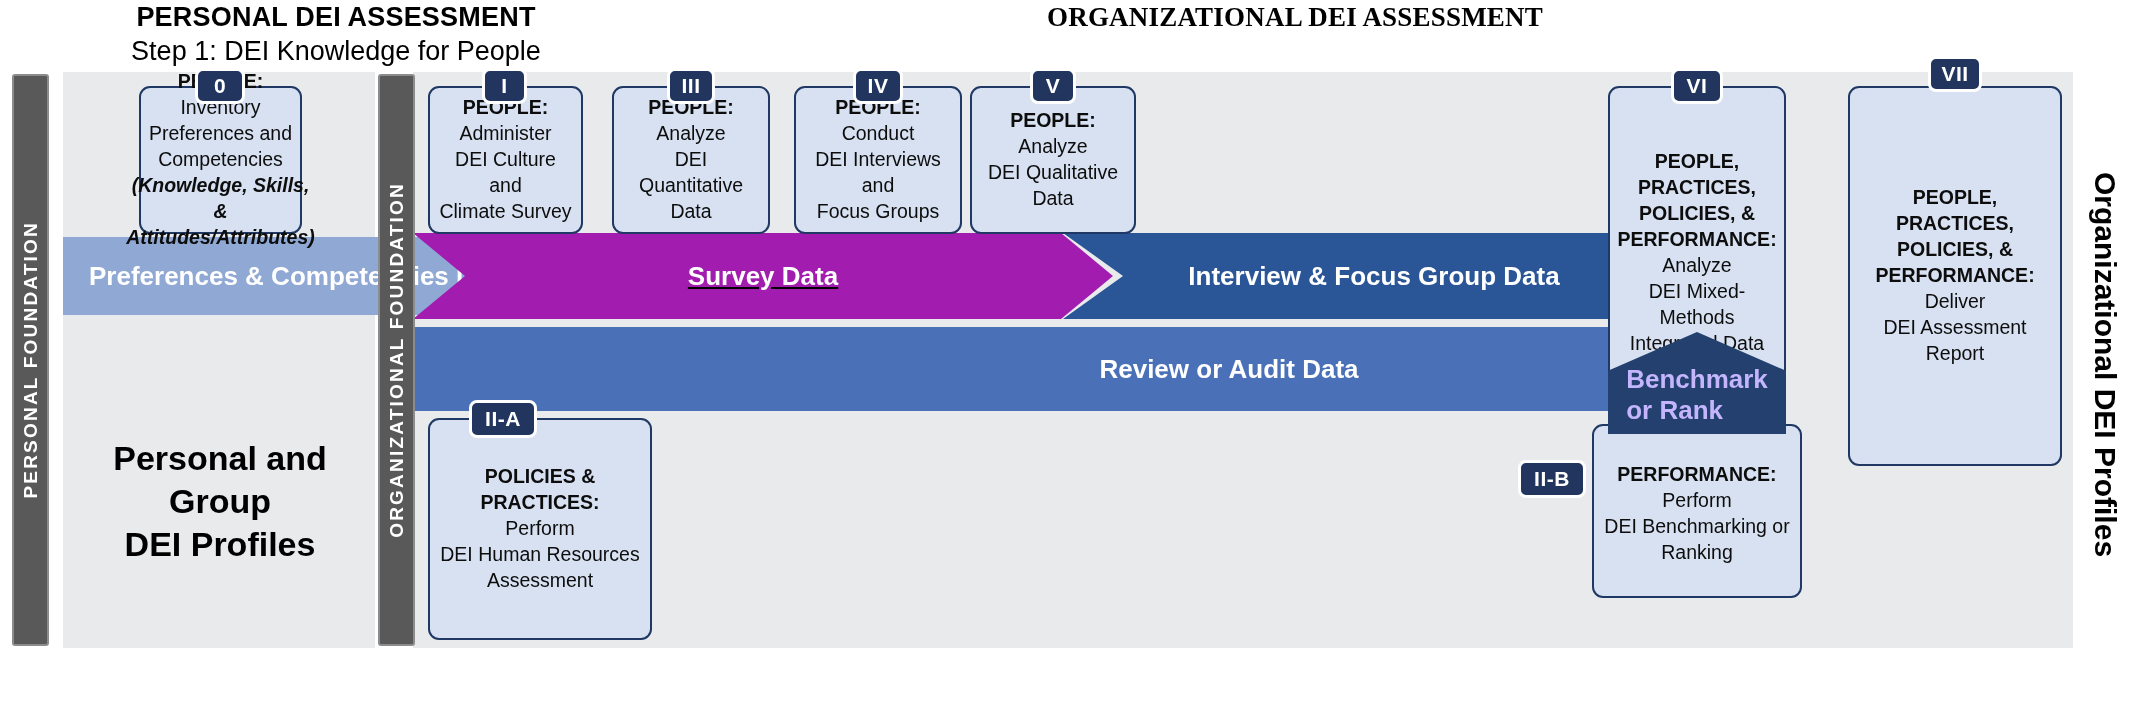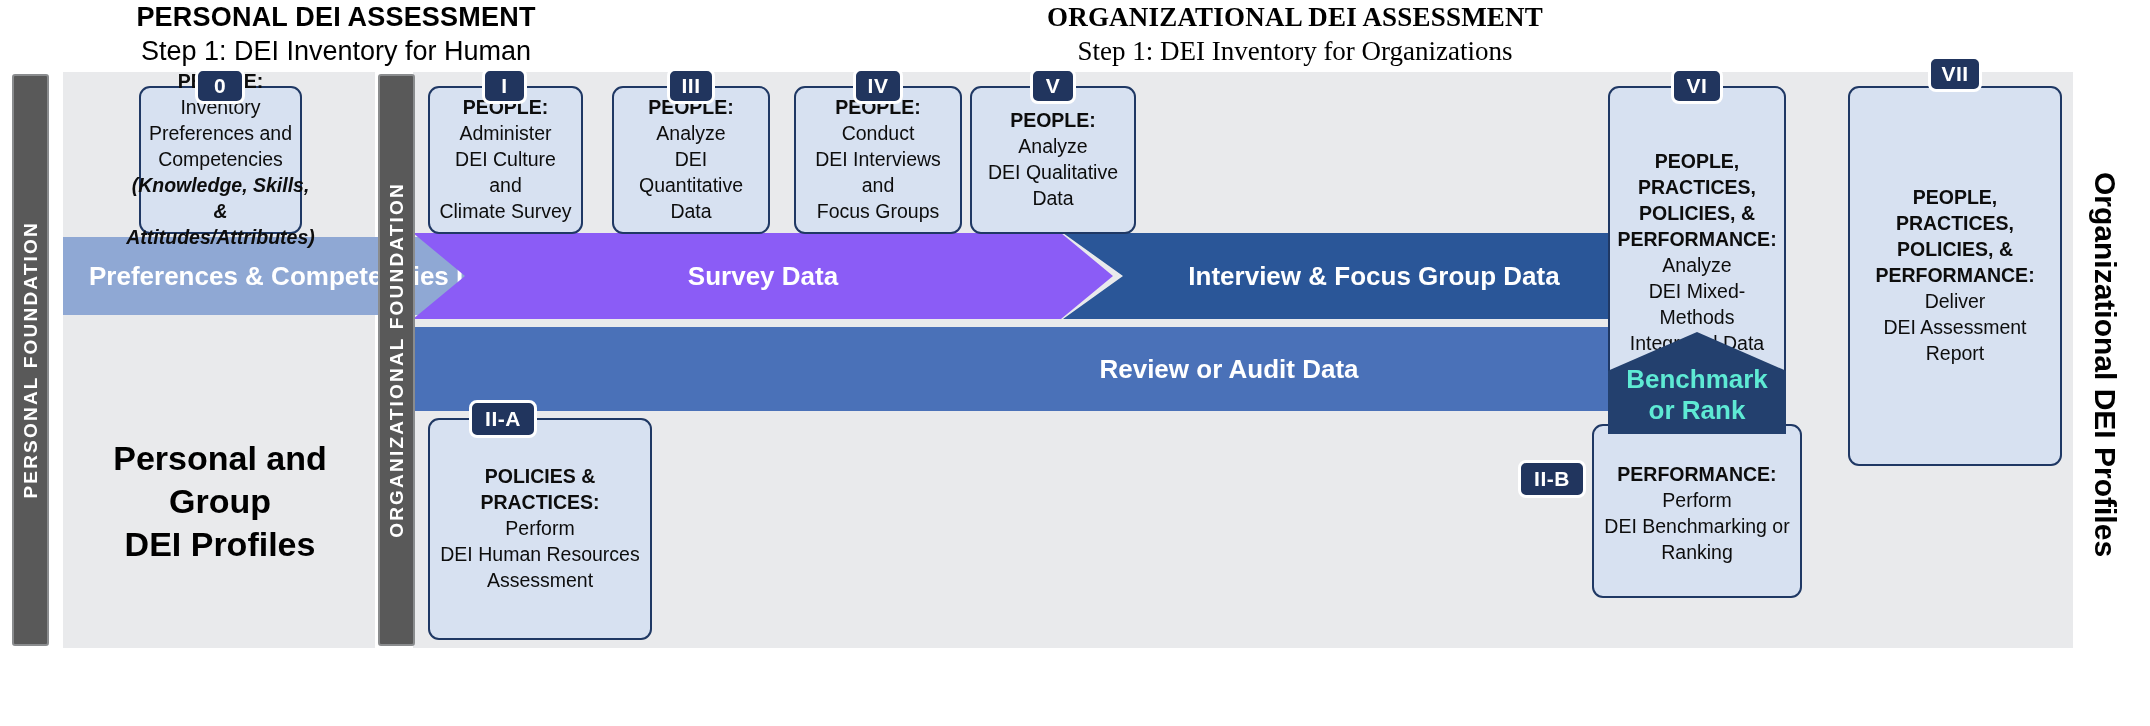--- a/index.html
+++ b/index.html
@@ -97,64 +97,63 @@
     color: #ffffff;
     font-weight: bold;
     font-size: 26px;
     white-space: nowrap;
     z-index: 3;
   }
   .band-lbl-left { justify-content: flex-start; padding-left: 26px; }
 
   
   .chev-pref { background: #8fa8d4; clip-path: polygon(0 0, calc(100% - 40px) 0, 100% 50%, calc(100% - 40px) 100%, 0 100%); }
-  .chev-survey { background: #8b5cf6; clip-path: polygon(0 0, calc(100% - 52px) 0, 100% 50%, calc(100% - 52px) 100%, 0 100%, 52px 50%); }
+  .chev-survey { background: #a21caf; clip-path: polygon(0 0, calc(100% - 52px) 0, 100% 50%, calc(100% - 52px) 100%, 0 100%, 52px 50%); text-decoration: underline; }
   .chev-interview { background: #2a5698; clip-path: polygon(0 0, calc(100% - 60px) 0, 100% 50%, calc(100% - 60px) 100%, 0 100%, 60px 50%); }
   .chev-review { background: #4a71b8; clip-path: polygon(0 0, calc(100% - 58px) 0, 100% 50%, calc(100% - 58px) 100%, 0 100%); }
 
   
   .pent {
     position: absolute;
     background: #23406e;
     clip-path: polygon(50% 0, 100% 38%, 100% 100%, 0 100%, 0 38%);
     display: flex; align-items: flex-end; justify-content: center;
     z-index: 8;
   }
   .pent .pent-text {
-    color: #5eead4;
+    color: #c4b5fd;
     font-weight: bold;
     font-size: 26px;
     line-height: 1.2;
-    text-align: center;
+    text-align: left;
     padding-bottom: 8px;
   }
 
   
   .bigtext {
     position: absolute;
     text-align: center;
     font-weight: bold;
     font-size: 34px;
     line-height: 1.26;
     color: #000;
   }
 </style>
 </head>
 <body>
 
 <div id="root">
 
   <div class="hdr" style="left:56px; top:2px; width:560px;">
     <div class="h1">PERSONAL DEI ASSESSMENT</div>
-    <div class="h2">Step 1: DEI Inventory for Human</div>
+    <div class="h2">Step 1: DEI Knowledge for People</div>
   </div>
 
   <div class="hdr" style="left:660px; top:2px; width:1270px;font-family:Liberation Serif, serif;">
     <div class="h1">ORGANIZATIONAL DEI ASSESSMENT</div>
-    <div class="h2">Step 1: DEI Inventory for Organizations</div>
   </div>
 
   <div class="panel" style="left:63px; top:72px; width:312px; height:576px;"></div>
   <div class="panel" style="left:413px; top:72px; width:1660px; height:576px;"></div>
 
   <div class="band chev-pref band-lbl-left" style="left:63px; top:237px; width:436px; height:78px;">
     <span>Preferences &amp; Competencies Data</span>
   </div>
 
   <div class="band chev-survey" style="left:413px; top:233px; width:700px; height:86px;">

